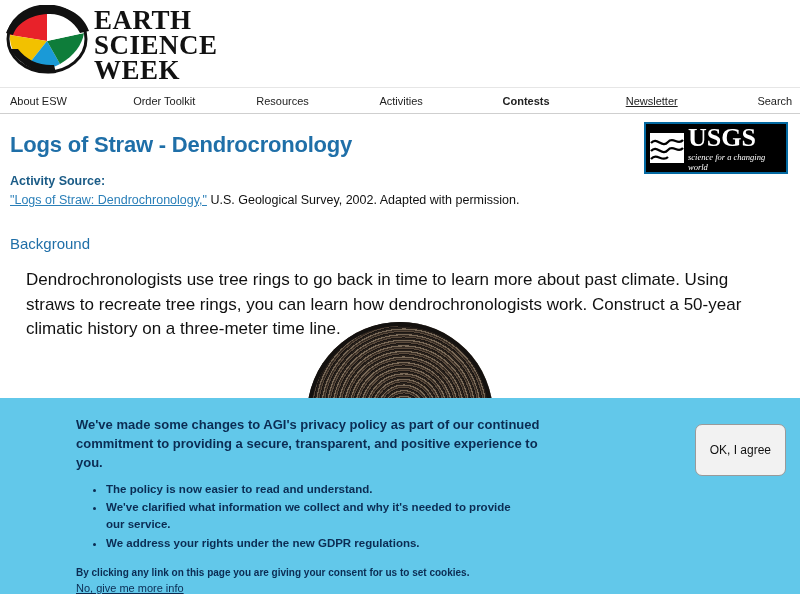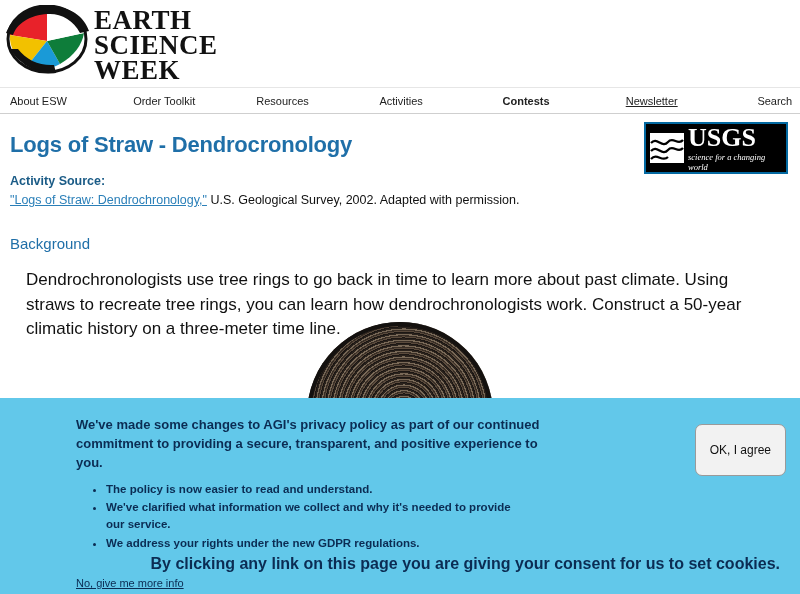--- a/index.html
+++ b/index.html
@@ -205,25 +205,24 @@
     max-width: 420px;
   }
   .cookie-list li {
     font-size: 11.5px;
     font-weight: bold;
     line-height: 1.45;
     color: #0b2c53;
     margin-bottom: 2px;
   }
   .cookie-consent {
-    margin-top: 4px;
-    font-size: 16px;
+    margin-top: 16px;
+    font-size: 10px;
     font-weight: bold;
     color: #0b2c53;
-    text-align: right;
   }
   .cookie-more {
     display: inline-block;
     font-size: 11px;
     color: #0b2c53;
     text-decoration: underline;
     cursor: pointer;
   }
   .cookie-ok {
     position: absolute;

